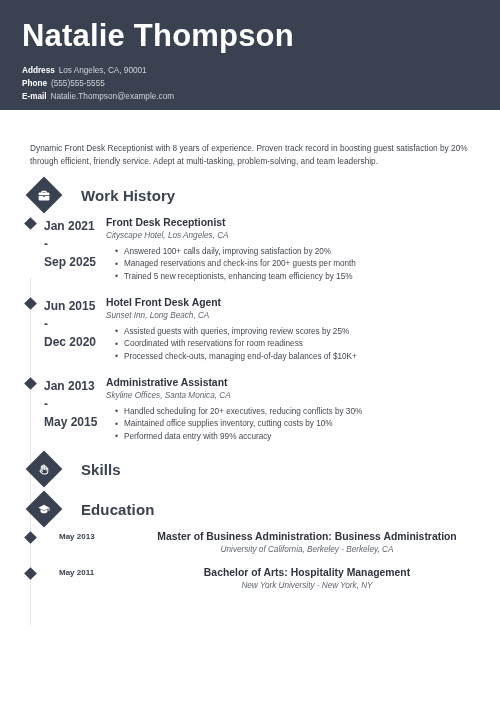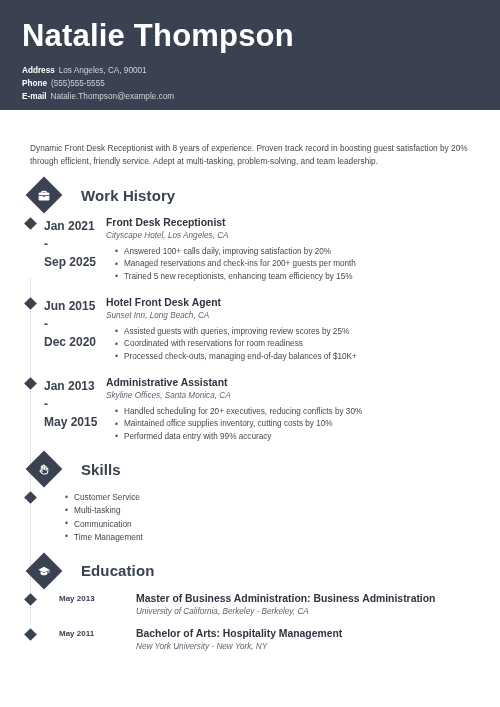--- a/index.html
+++ b/index.html
@@ -215,20 +215,21 @@
     flex: 0 0 auto;
     font-size: 8px;
     font-weight: bold;
     color: #3a4150;
     line-height: 1.5;
     padding-top: 1px;
   }
   .edu-main {
     flex: 1 1 auto;
     padding-left: 5px;
+    text-align: center;
   }
   .edu-title {
     font-size: 10.4px;
     font-weight: bold;
     color: #2f3440;
     line-height: 1.25;
     margin-bottom: 2px;
   }
   .edu-sub {
     font-size: 8.2px;
@@ -341,32 +342,20 @@
         <svg width="13" height="13" viewBox="0 0 24 24" fill="none" stroke="#ffffff" stroke-width="1.9" stroke-linecap="round" stroke-linejoin="round" aria-hidden="true">
           <path d="M7 11V6.5a1.5 1.5 0 0 1 3 0V11"></path>
           <path d="M10 11V5a1.5 1.5 0 0 1 3 0v6"></path>
           <path d="M13 11.5V7a1.5 1.5 0 0 1 3 0v6"></path>
           <path d="M16 10.5a1.5 1.5 0 0 1 3 0V15a5 5 0 0 1-5 5h-2.5a5 5 0 0 1-3.6-1.55L5 15.2a1.5 1.5 0 0 1 2.2-2.05L9 15"></path>
         </svg>
       </span>
       <span class="section-title">Skills</span>
     </div>
 
-    <div class="skills-block">
-      <div class="entry-marker">
-          <span class="dot"></span>
-        </div>
-      <div style="width:16px;flex:0 0 auto;"></div>
-      <ul class="skills-list">
-        <li>Customer Service</li>
-        <li>Multi-tasking</li>
-        <li>Communication</li>
-        <li>Time Management</li>
-      </ul>
-    </div>
 
   </div>
 
   <div class="section sec-gap-edu">
 
     <div class="section-head">
       <span class="diamond-badge">
         <svg width="13" height="13" viewBox="0 0 24 24" fill="#ffffff" aria-hidden="true">
           <path d="M12 3 1.5 8.2 12 13.4l8.5-4.2v5.1h1.6V8.2L12 3z"></path>
           <path d="M5.6 11.2v4.1c0 1.9 2.9 3.4 6.4 3.4s6.4-1.5 6.4-3.4v-4.1L12 14.6l-6.4-3.4z"></path>

